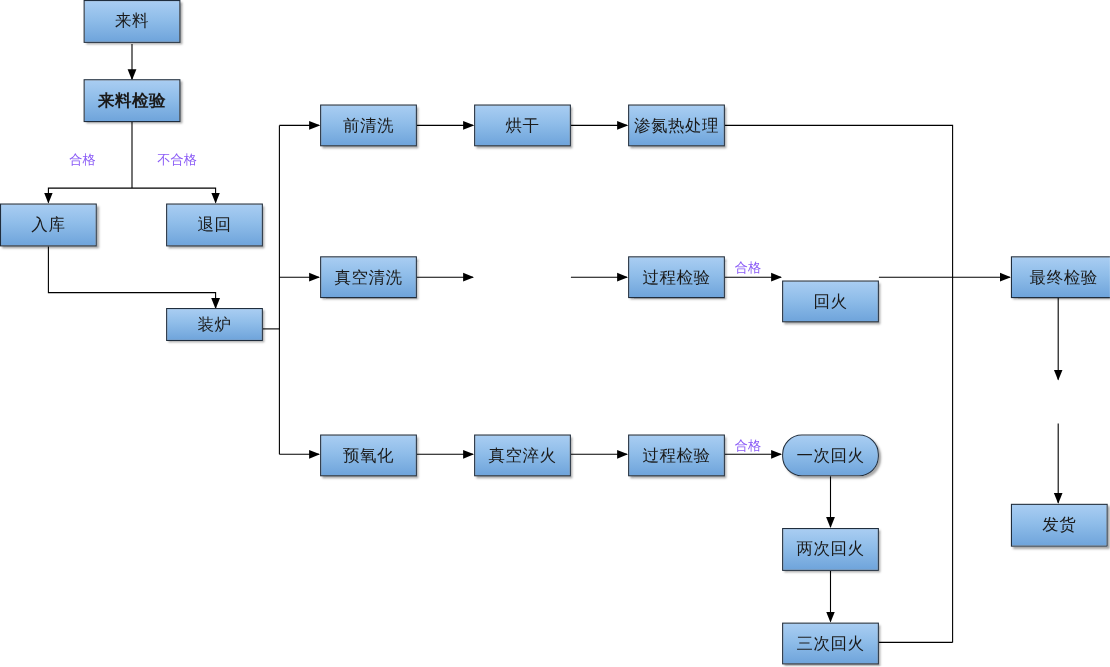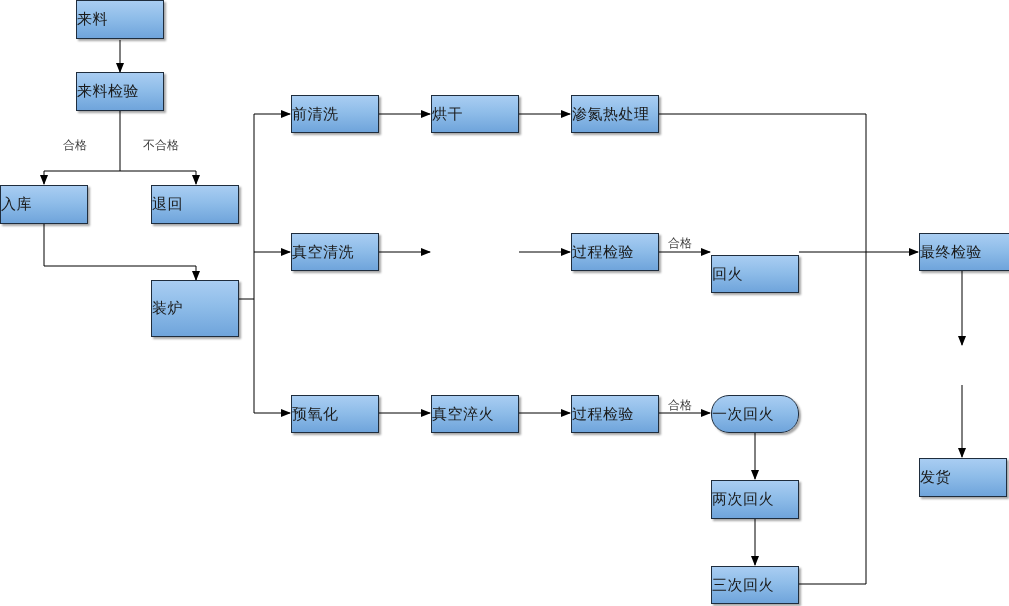--- a/index.html
+++ b/index.html
@@ -4,24 +4,24 @@
 <style>
   html, body { margin:0; padding:0; background:#ffffff; }
   body { width:1009px; height:606px; position:relative; overflow:hidden;
          font-family:"DejaVu Sans", sans-serif; }
   #canvas { position:absolute; left:0; top:0; width:1009px; height:606px; }
   .node {
     position:absolute; box-sizing:border-box;
     border:1px solid #1f2d3d;
     background:linear-gradient(to bottom, #a9cdf2 0%, #8fbde9 45%, #6fa4db 100%);
     box-shadow:2px 2px 2px rgba(0,0,0,0.35);
-    display:flex; align-items:center; justify-content:flex-start;
+    display:flex; align-items:center; justify-content:center;
     font-size:15px; color:#1a1a1a; white-space:nowrap; letter-spacing:0.5px;
   }
-  .elabel { position:absolute; font-size:12px; color:#404040; white-space:nowrap; }
+  .elabel { position:absolute; font-size:12px; color:#8b5cf6; white-space:nowrap; }
   svg { position:absolute; left:0; top:0; }
 </style>
 </head>
 <body>
 
 <div id="canvas">
   <svg width="1009" height="606">
     <defs>
       <marker id="arr" markerWidth="10" markerHeight="10" refX="9" refY="5" orient="auto" markerUnits="userSpaceOnUse">
         <path d="M0,1 L10,5 L0,9 Z" fill="#000"></path>
@@ -60,30 +60,30 @@
       <path d="M799,584 L866,584"></path>
 
       <path d="M962,271 L962,345" marker-end="url(#arr)"></path>
       <path d="M962,385 L962,457" marker-end="url(#arr)"></path>
     </g>
   </svg>
 
   <div class="node" style="left:76px;top:0px;width:88px;height:39px;">
       <span>来料</span>
     </div>
-  <div class="node" style="left:76px;top:72px;width:88px;height:39px;">
+  <div class="node" style="left:76px;top:72px;width:88px;height:39px;font-weight:bold;">
       <span>来料检验</span>
     </div>
   <div class="node" style="left:0px;top:185px;width:88px;height:39px;">
       <span>入库</span>
     </div>
   <div class="node" style="left:151px;top:185px;width:88px;height:39px;">
       <span>退回</span>
     </div>
-  <div class="node" style="left:151px;top:280px;width:88px;height:57px;">
+  <div class="node" style="left:151px;top:280px;width:88px;height:30px;">
       <span>装炉</span>
     </div>
 
   <div class="node" style="left:291px;top:95px;width:88px;height:38px;">
       <span>前清洗</span>
     </div>
   <div class="node" style="left:431px;top:95px;width:88px;height:38px;">
       <span>烘干</span>
     </div>
   <div class="node" style="left:571px;top:95px;width:88px;height:38px;">

